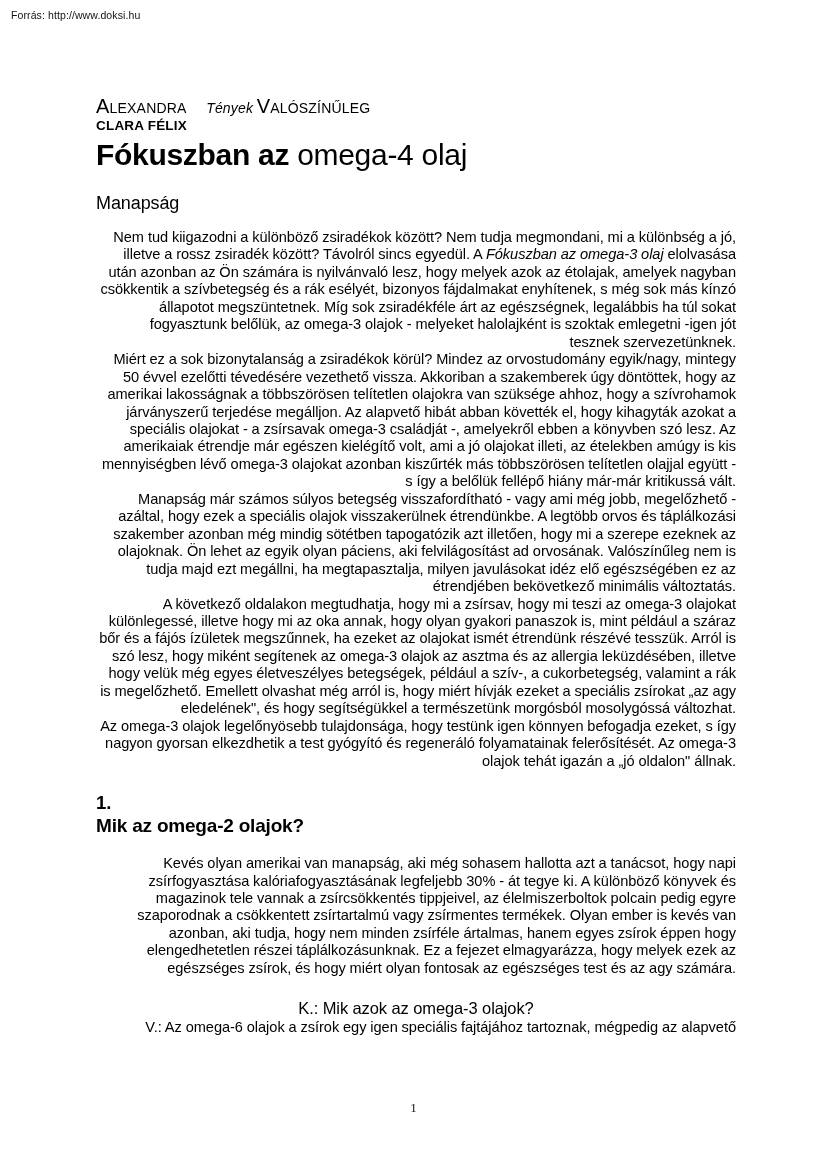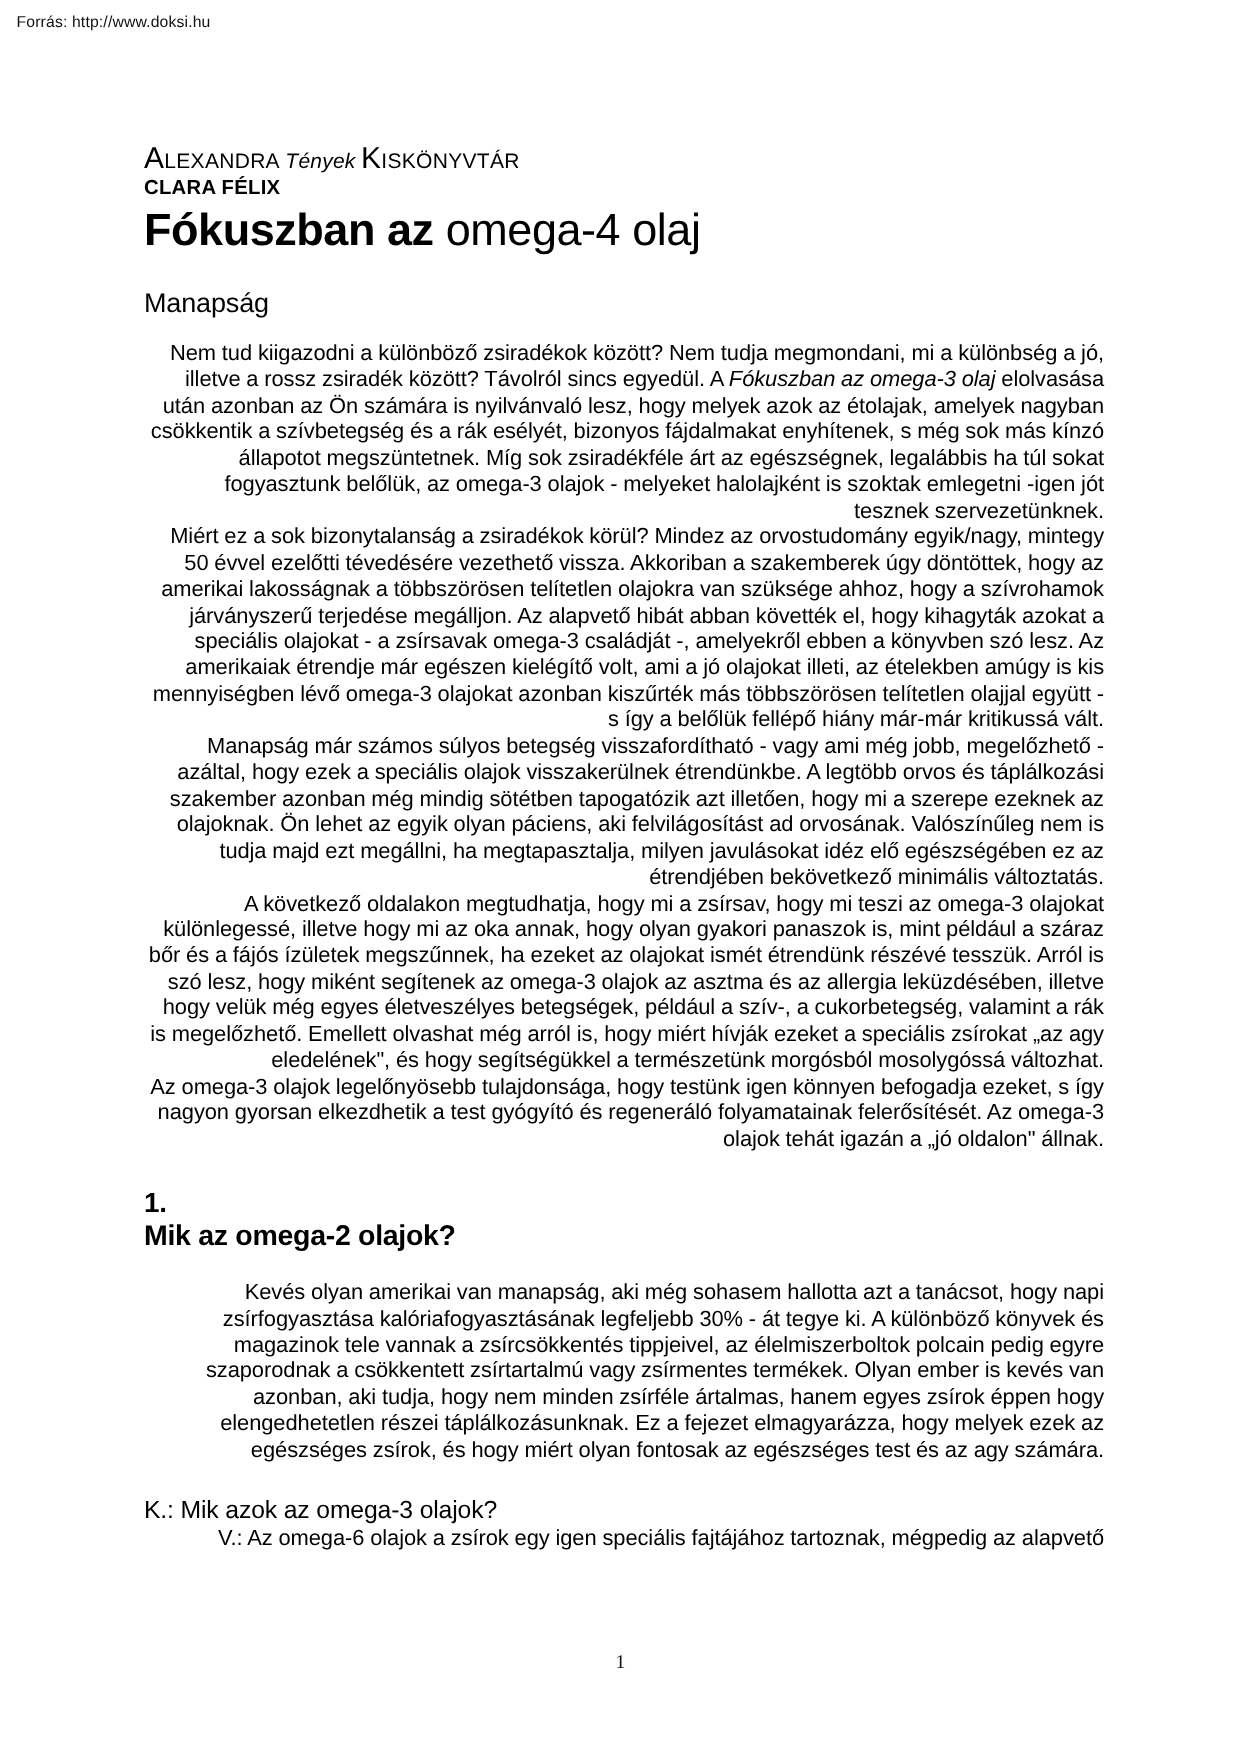--- a/index.html
+++ b/index.html
@@ -45,20 +45,21 @@
     white-space: nowrap;
   }
   .series-line .smallcaps {
     font-variant: small-caps;
     font-size: 20px;
     letter-spacing: 0.2px;
   }
   .series-line .series-italic {
     font-style: italic;
     font-size: 14px;
+    margin-left: 16px;
   }
   .author-line {
     font-size: 13.5px;
     line-height: 17px;
     font-weight: bold;
     letter-spacing: 0.2px;
     white-space: nowrap;
   }
 
   
@@ -119,20 +120,21 @@
   }
 
   
   .qa-block {
     margin-top: 21px;
   }
   .qa-question {
     font-size: 16.5px;
     line-height: 20px;
     letter-spacing: -0.1px;
+    text-align: center;
   }
   .qa-answer {
     font-size: 14.6px;
     line-height: 17.45px;
     letter-spacing: -0.05px;
     margin-top: 1px;
   }
 
   
   .page-number {
@@ -148,21 +150,21 @@
   }
 </style>
 </head>
 <body>
 
 <div class="source-line">Forrás: http://www.doksi.hu</div>
 
 <div class="page-column">
 
   <div class="series-line">
-    <span class="smallcaps">Alexandra</span><span> </span><span class="series-italic">Tények</span><span> </span><span class="smallcaps">Kiskönyvtár</span>
+    <span class="smallcaps">Alexandra</span><span> </span><span class="series-italic">Tények</span><span> </span><span class="smallcaps">Valószínűleg</span>
   </div>
   <div class="author-line">CLARA FÉLIX</div>
 
   <h1 class="book-title">
     <span class="title-strong">Fókuszban az</span><span> </span><span class="title-light">omega-4 olaj</span>
   </h1>
 
   <h2 class="section-heading">Manapság</h2>
 
   <div class="body-block">

